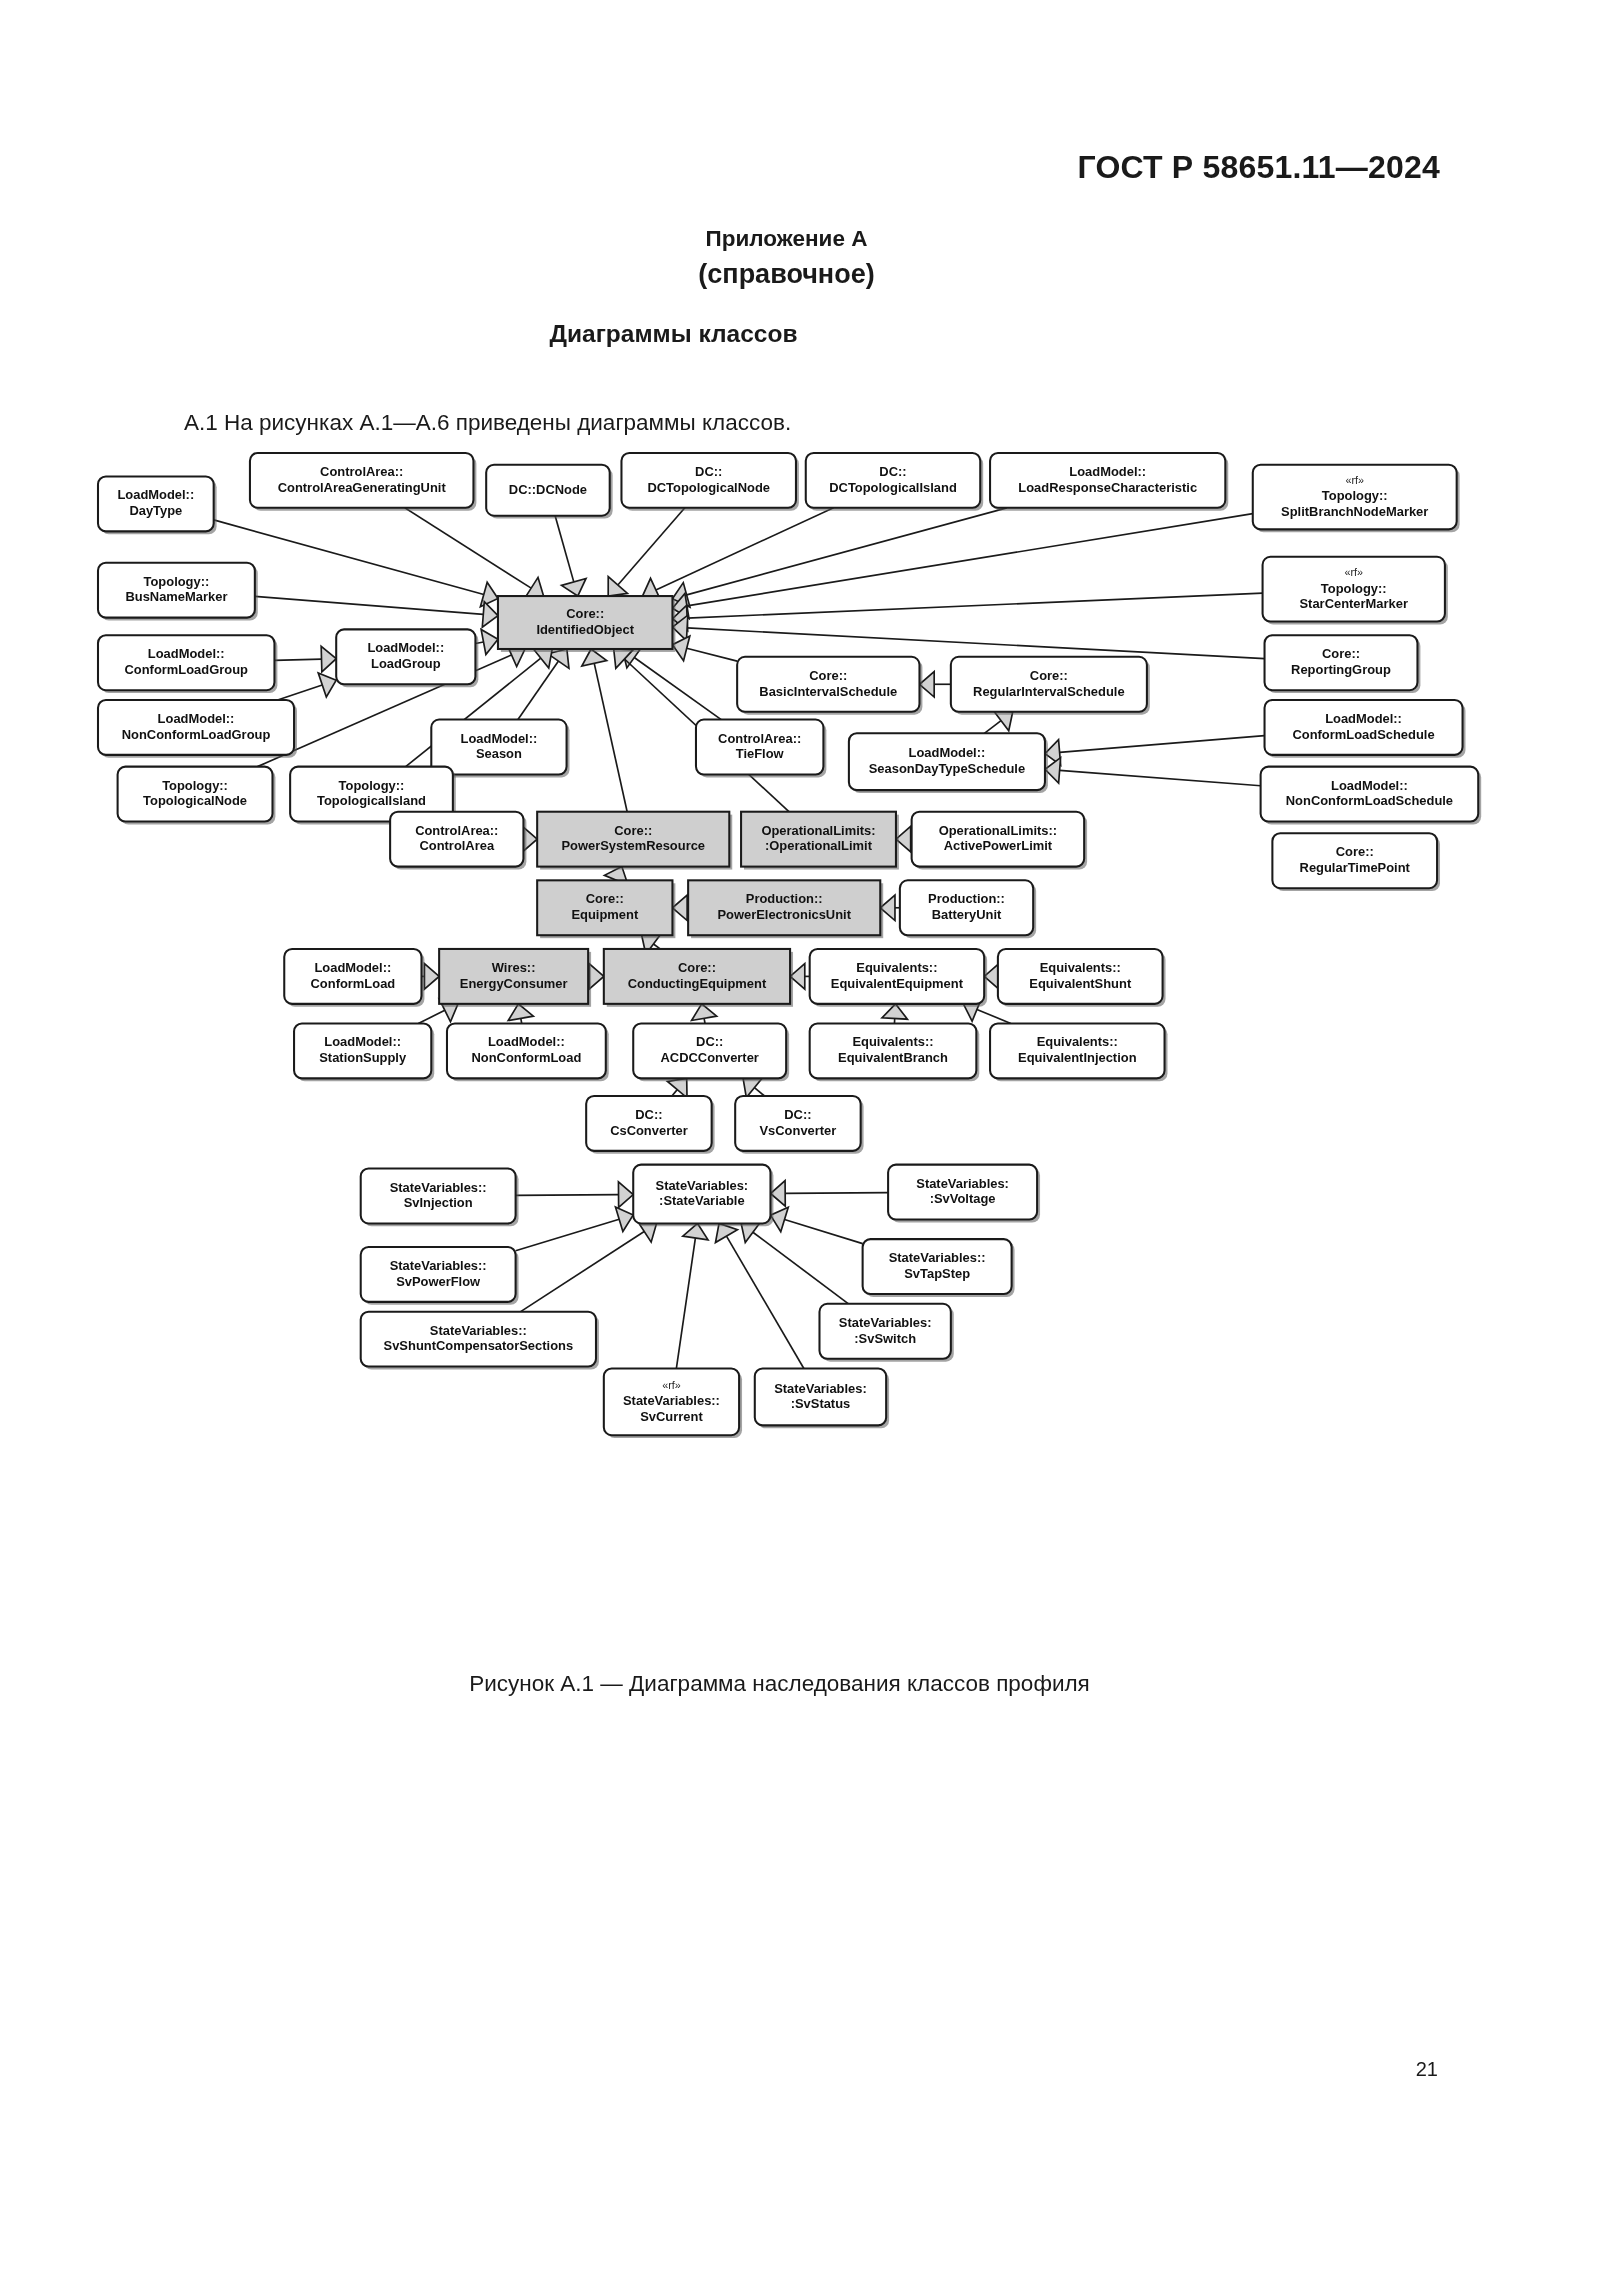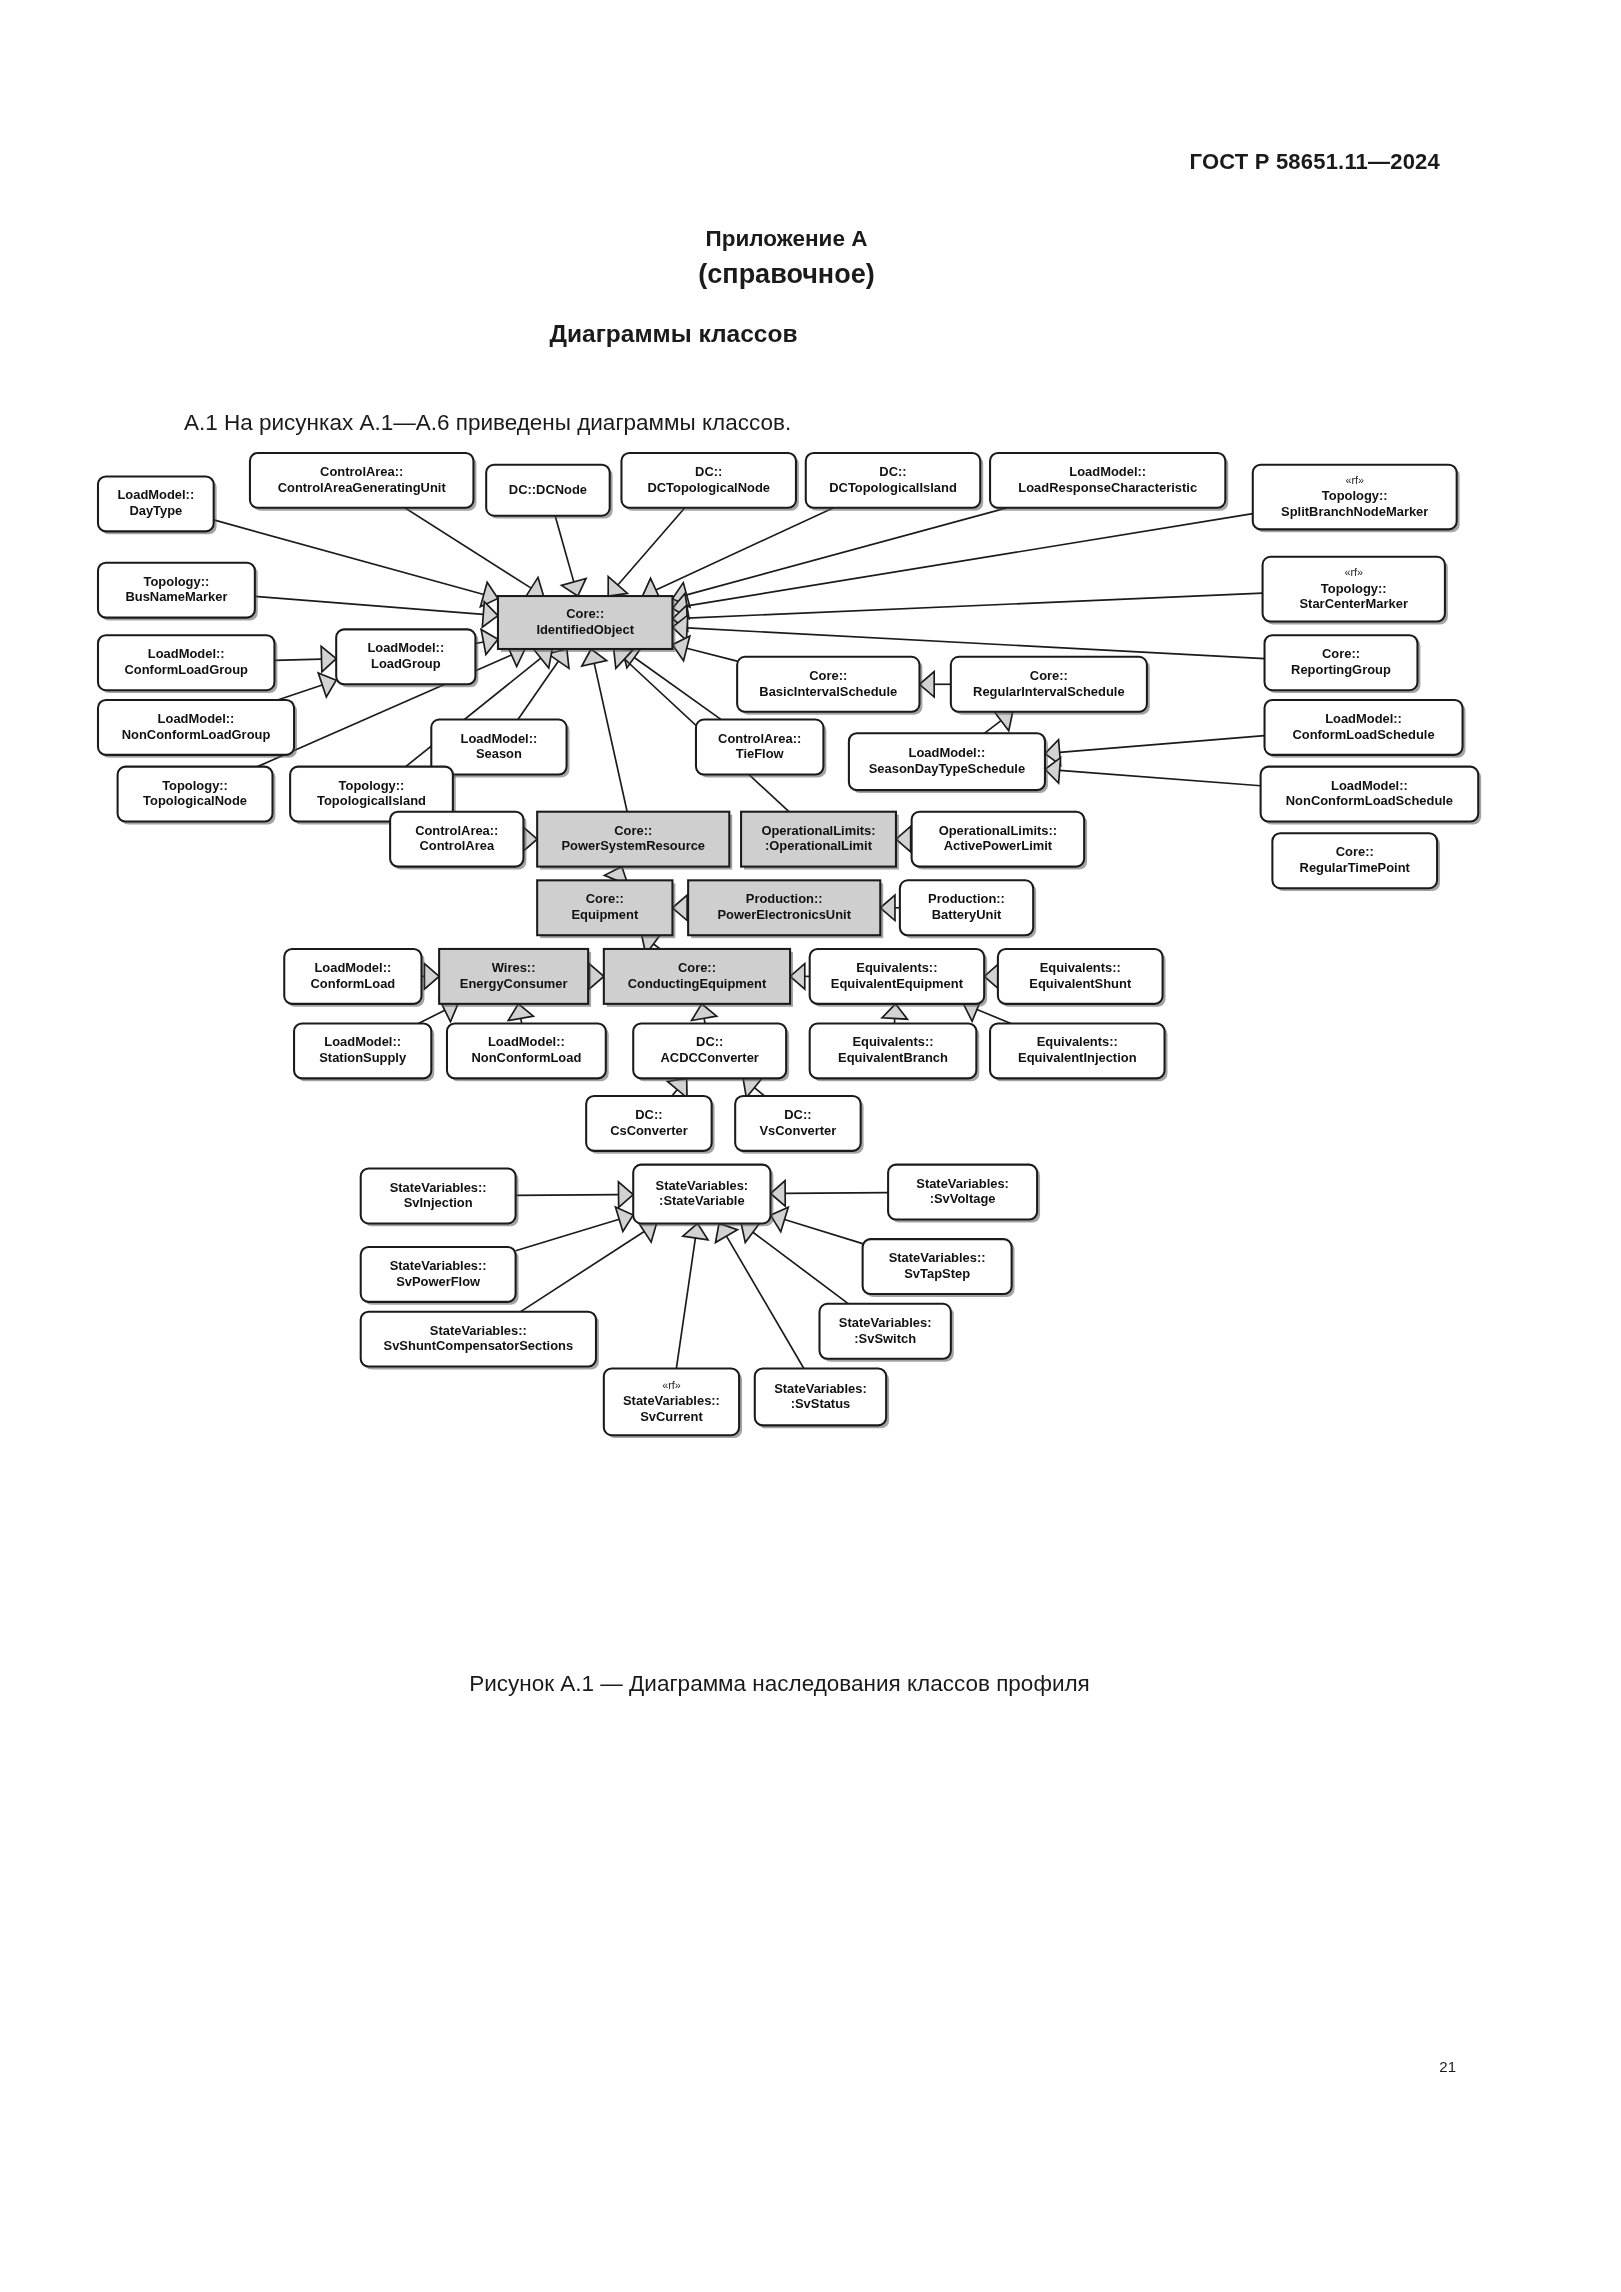--- a/index.html
+++ b/index.html
@@ -7,27 +7,27 @@
     width:1621px;height:2293px;position:relative;
     font-family:"Liberation Sans",sans-serif;
     color:#1a1a1a;
     -webkit-font-smoothing:antialiased;
   }
   .page{position:absolute;inset:0;}
 
   
   .doc-header{
     position:absolute;top:149px;right:181px;
-    font-size:22px;font-weight:bold;letter-spacing:0.2px;
+    font-size:32px;font-weight:bold;letter-spacing:0.2px;
     white-space:nowrap;
     margin-left:44px;
   }
   .page-number{
-    position:absolute;top:2058px;right:165px;
-    font-size:15px;
+    position:absolute;top:2058px;right:183px;
+    font-size:20px;
   }
 
   .appendix-block{
     position:absolute;top:223px;left:0;width:1573px;
     text-align:center;
   }
   .appendix-title{font-size:22.5px;font-weight:bold;line-height:1.42;}
   .appendix-sub{font-size:27px;font-weight:bold;line-height:1.42;}
   .section-title{
     position:absolute;top:320px;left:0;width:1347px;text-align:center;

